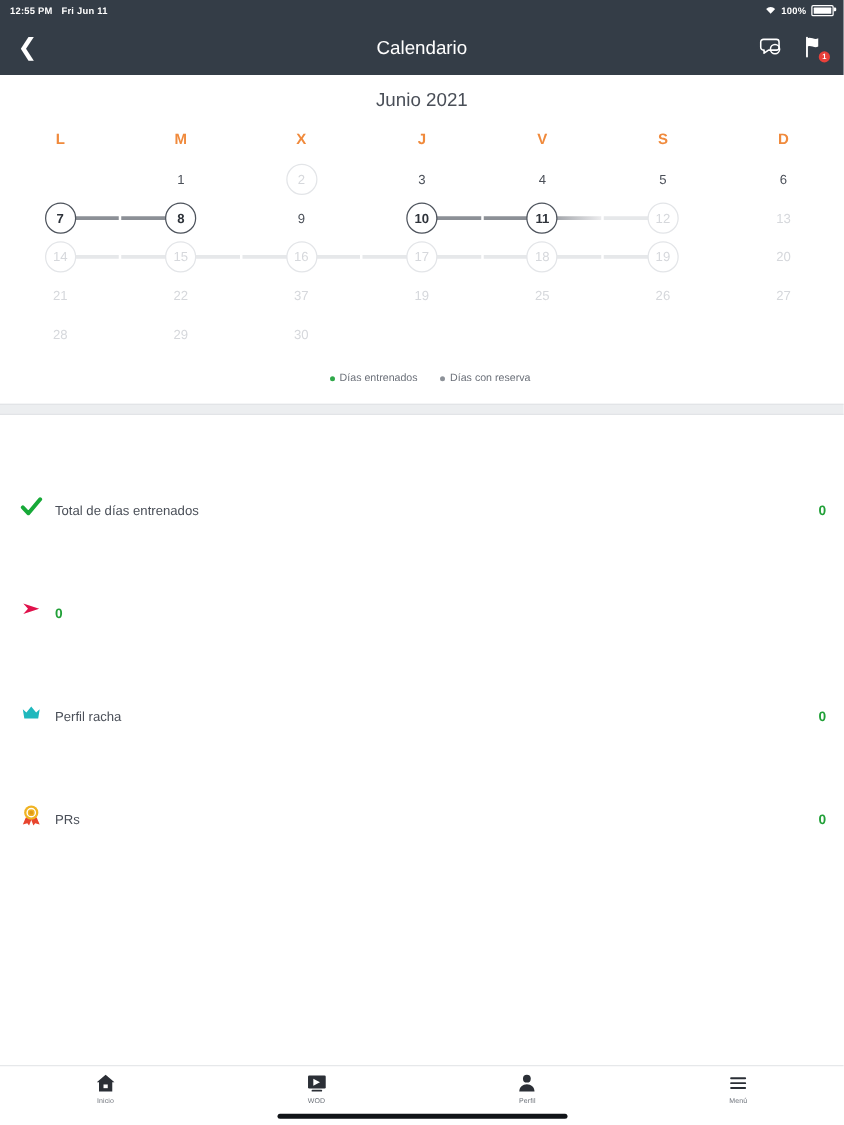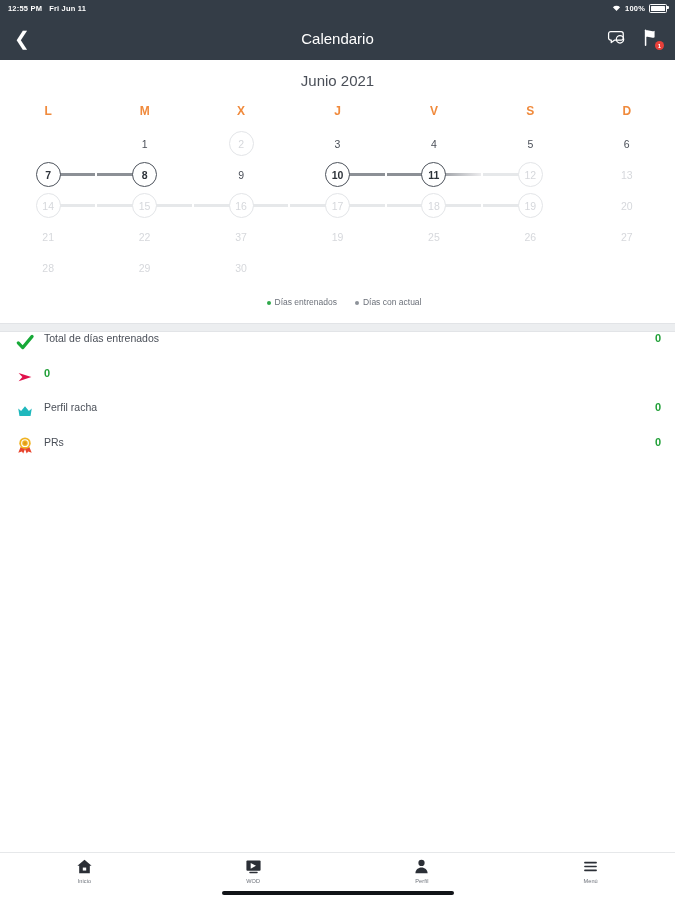--- a/index.html
+++ b/index.html
@@ -115,22 +115,22 @@
   .legend span.dot{
     display:inline-block;width:4px;height:4px;border-radius:50%;
     margin-right:4px;vertical-align:middle;
   }
 
   .separator{height:7px;background:#eceef0;border-top:1px solid #e2e4e7;border-bottom:1px solid #e2e4e7;}
 
   
   .stats{background:#fff;}
   .srow{
-    display:flex;align-items:flex-start;
-    height:34.5px;padding:0 14px;
+    display:flex;align-items:flex-end;
+    height:34.5px;padding:0 14px;margin-top:48px;
   }
   .sicon{width:22px;height:20px;display:flex;align-items:center;justify-content:center;margin-right:8px;}
   .slabel{font-size:10.5px;color:#4a4f58;flex:1;}
   .svalue{font-size:11px;color:#21a038;font-weight:bold;}
 
   
   .tabbar{
     position:absolute;left:0;right:0;bottom:0;
     height:42px;background:#ffffff;
     border-top:1px solid #e6e8ea;
@@ -402,21 +402,21 @@
           <td>
             <div class="daywrap">
               <span class="daynum "></span>
             </div>
           </td>
         </tr>
       </tbody>
   </table>
   <div class="legend" id="cal-legend">
       <div><span class="dot" style="background: rgb(47, 168, 74);"></span><span>Días entrenados</span></div>
-      <div><span class="dot" style="background: rgb(141, 146, 153);"></span><span>Días con actual</span></div>
+      <div><span class="dot" style="background: rgb(141, 146, 153);"></span><span>Días con reserva</span></div>
     </div>
 </div>
 
 <div class="separator"></div>
 
 <div class="stats" id="stats-list">
     <div class="srow">
       <div class="sicon">
         <svg width="20" height="18" viewBox="0 0 24 24">
           <path d="M3 13.2 L9 19.5 L21.5 4.5" fill="none" stroke="#17a938" stroke-width="4.2" stroke-linecap="round" stroke-linejoin="round"></path>

